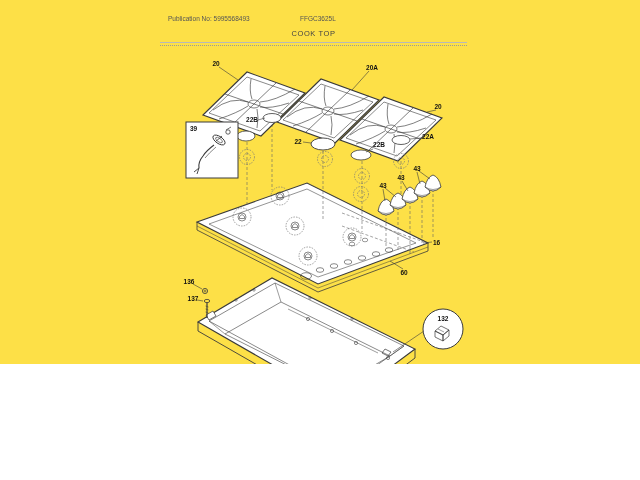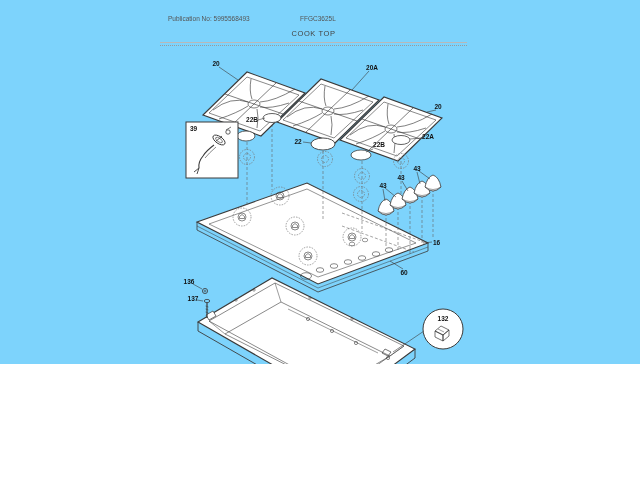--- a/index.html
+++ b/index.html
@@ -1,16 +1,16 @@
 <!DOCTYPE html>
 <html><head>
 <meta charset="utf-8">
 <style>
   html,body{margin:0;padding:0;background:#fff;}
-  .page{position:relative;width:640px;height:364px;background:#7dd3fc;overflow:hidden;
+  .page{position:relative;width:640px;height:364px;background:#fde047;overflow:hidden;
         font-family:"Liberation Sans", sans-serif;color:#333;}
   .hdr-text{position:absolute;font-size:6.5px;color:#555;white-space:nowrap;}
   .pub{left:168px;top:15px;}
   .model{left:300px;top:15px;}
   .sec-title{position:absolute;left:160px;top:29px;width:307px;text-align:center;
              font-size:7.5px;letter-spacing:0.6px;color:#444;}
   .rule1{position:absolute;left:160px;top:42px;width:307px;border-top:1px solid #b8b8b8;}
   .rule2{position:absolute;left:160px;top:45px;width:307px;border-top:1px dotted #9a9a9a;}
   .code{position:absolute;left:199px;top:414px;font-size:7px;font-weight:bold;
         letter-spacing:0.2px;color:#222;}

